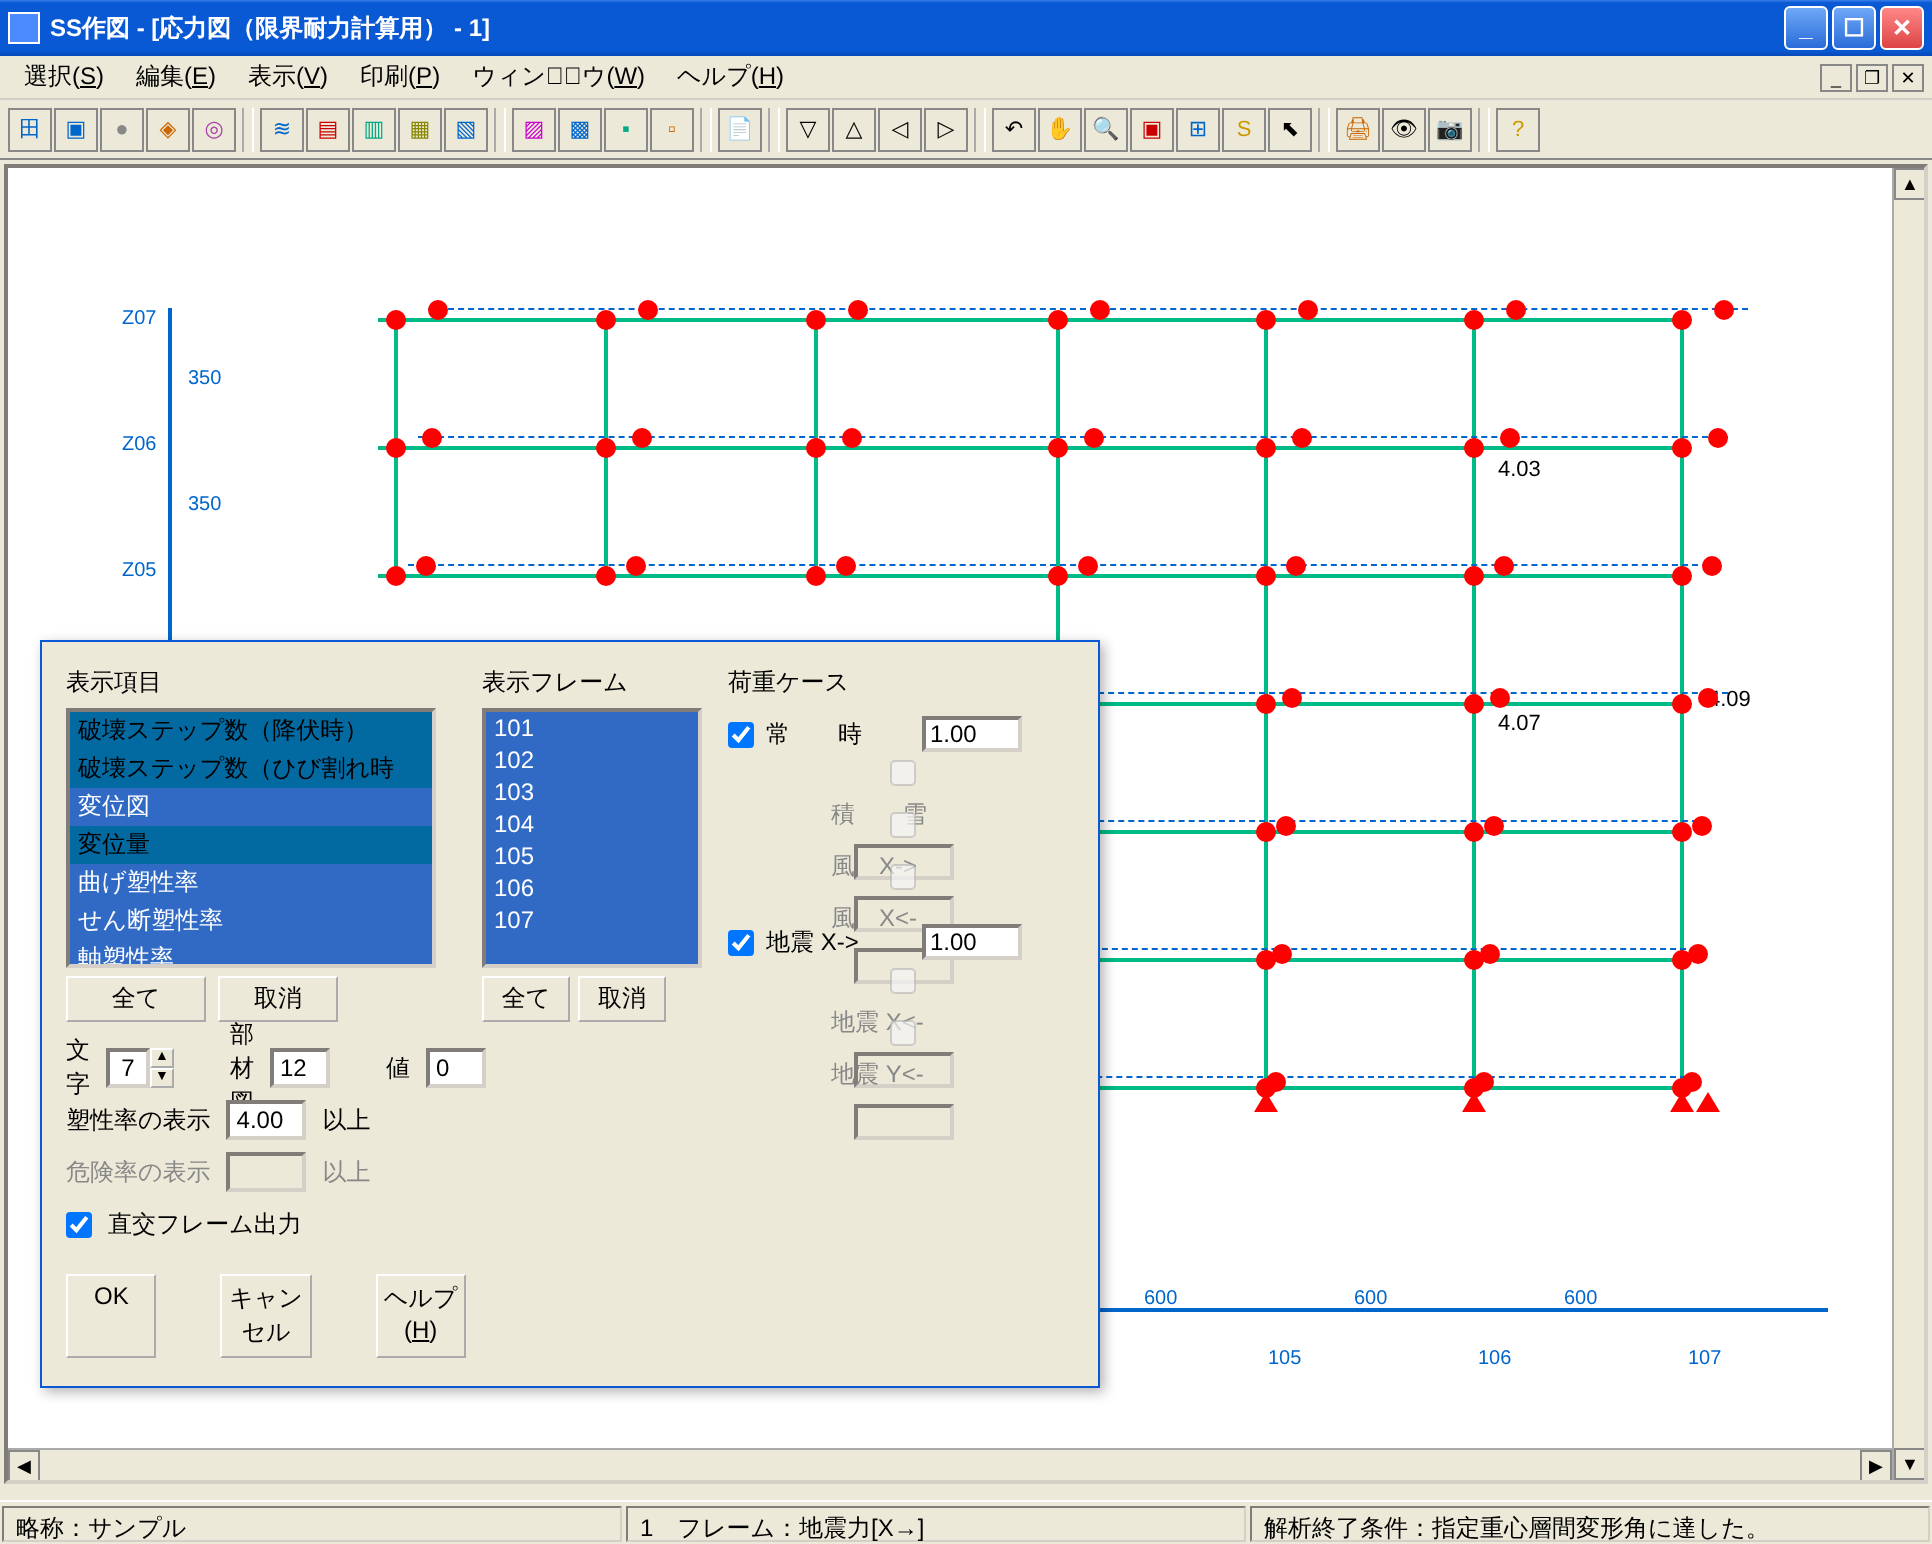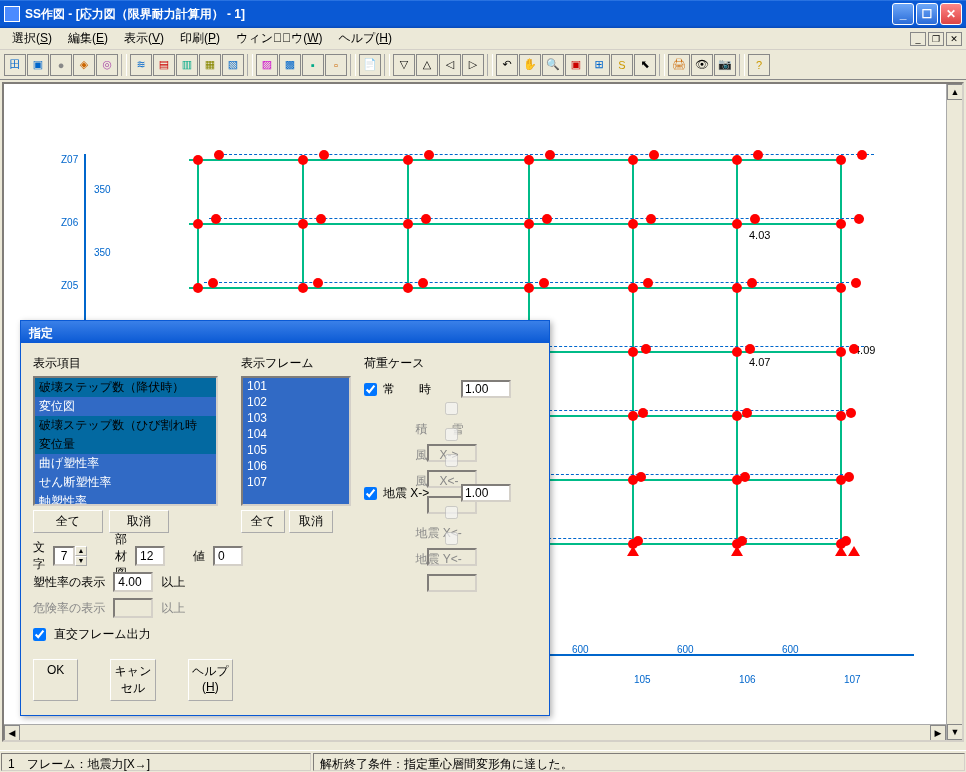--- a/index.html
+++ b/index.html
@@ -292,34 +292,34 @@
     <div class="sarrow">▲</div>
     <div class="sarrow">▼</div>
   </div>
   <div class="scroll-h">
     <div class="sarrow">◀</div>
     <div class="sarrow">▶</div>
   </div>
 </div>
 
 <div class="statusbar">
+  <div class="stpanel p1">略称：サンプル</div>
   <div class="stpanel p2">1　フレーム：地震力[X→]</div>
   <div class="stpanel p3">解析終了条件：指定重心層間変形角に達した。</div>
 </div>
 
 <div class="dialog">
-  <div class="dlg-title">指定</div>
   <div class="dlg-body">
 
     <div class="col1">
       <div class="lab">表示項目</div>
       <div class="listbox">
         <div class="opt">破壊ステップ数（降伏時）</div>
+        <div class="opt">破壊ステップ数（ひび割れ時</div>
         <div class="opt sel">変位図</div>
-        <div class="opt">破壊ステップ数（ひび割れ時</div>
         <div class="opt">変位量</div>
         <div class="opt sel">曲げ塑性率</div>
         <div class="opt sel">せん断塑性率</div>
         <div class="opt sel">軸塑性率</div>
       </div>
       <div class="btnrow">
         <div class="btn wide">全て</div>
         <div class="btn">取消</div>
       </div>
 

